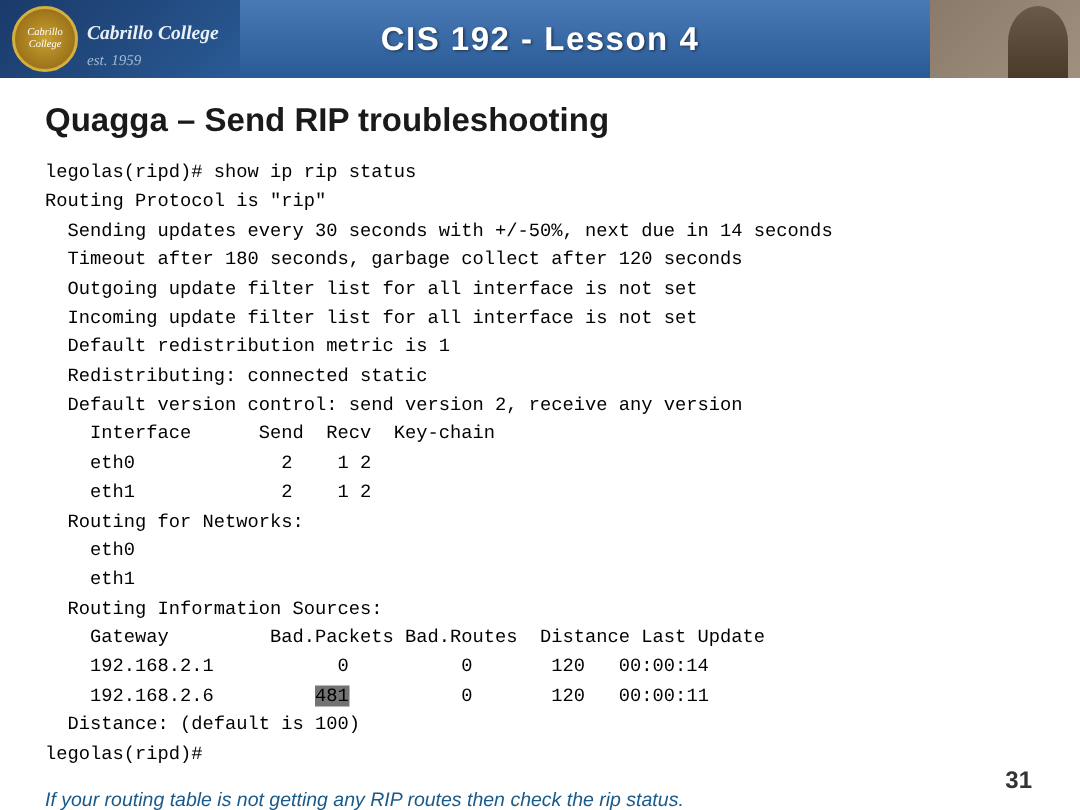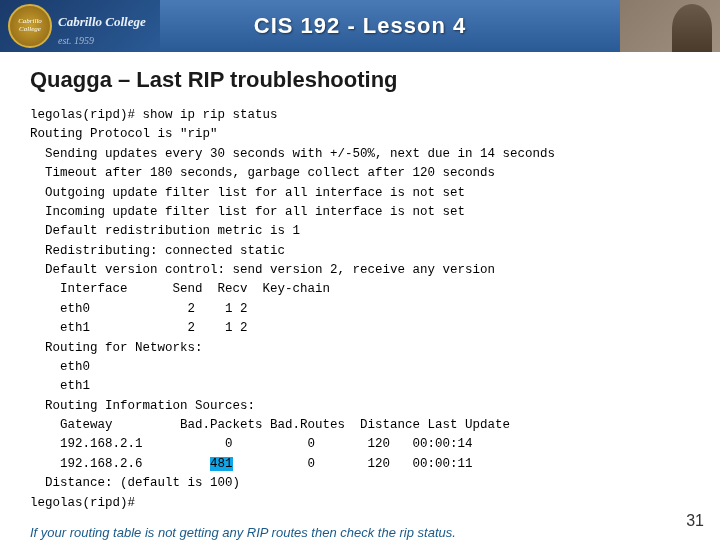--- a/index.html
+++ b/index.html
@@ -107,40 +107,40 @@
       padding: 0;
       margin-top: 13px;
     }
 
     .terminal .line {
       display: block;
       white-space: pre;
     }
 
     .highlight-yellow {
-      background-color: #0ea5e9;
+      background-color: #737373;
       color: #000000;
     }
 
     
     .footer-text {
       margin-top: 10px;
       font-size: 13px;
       font-style: italic;
       color: #1a5a8a;
       line-height: 1.5;
     }
 
     
     .page-number {
       position: absolute;
       bottom: 10px;
-      right: 16px;
+      right: 32px;
       font-size: 16px;
-      font-weight: normal;
+      font-weight: bold;
       color: #333333;
     }
 
     
     .logo-badge {
       width: 44px;
       height: 44px;
       border-radius: 50%;
       background: radial-gradient(circle, #c8a030 0%, #8a6010 100%);
       border: 2px solid #d4b040;
@@ -178,21 +178,21 @@
 
   <div class="header-title">CIS 192 - Lesson 4</div>
 
   <div class="header-photo-area">
     <div class="header-photo-silhouette"></div>
   </div>
 </div>
 
 <div class="main-content">
 
-  <div class="page-title">Quagga – Last RIP troubleshooting</div>
+  <div class="page-title">Quagga – Send RIP troubleshooting</div>
 
   <div class="terminal">
     <span class="line">legolas(ripd)# show ip rip status</span>
     <span class="line">Routing Protocol is "rip"</span>
     <span class="line">  Sending updates every 30 seconds with +/-50%, next due in 14 seconds</span>
     <span class="line">  Timeout after 180 seconds, garbage collect after 120 seconds</span>
     <span class="line">  Outgoing update filter list for all interface is not set</span>
     <span class="line">  Incoming update filter list for all interface is not set</span>
     <span class="line">  Default redistribution metric is 1</span>
     <span class="line">  Redistributing: connected static</span>

